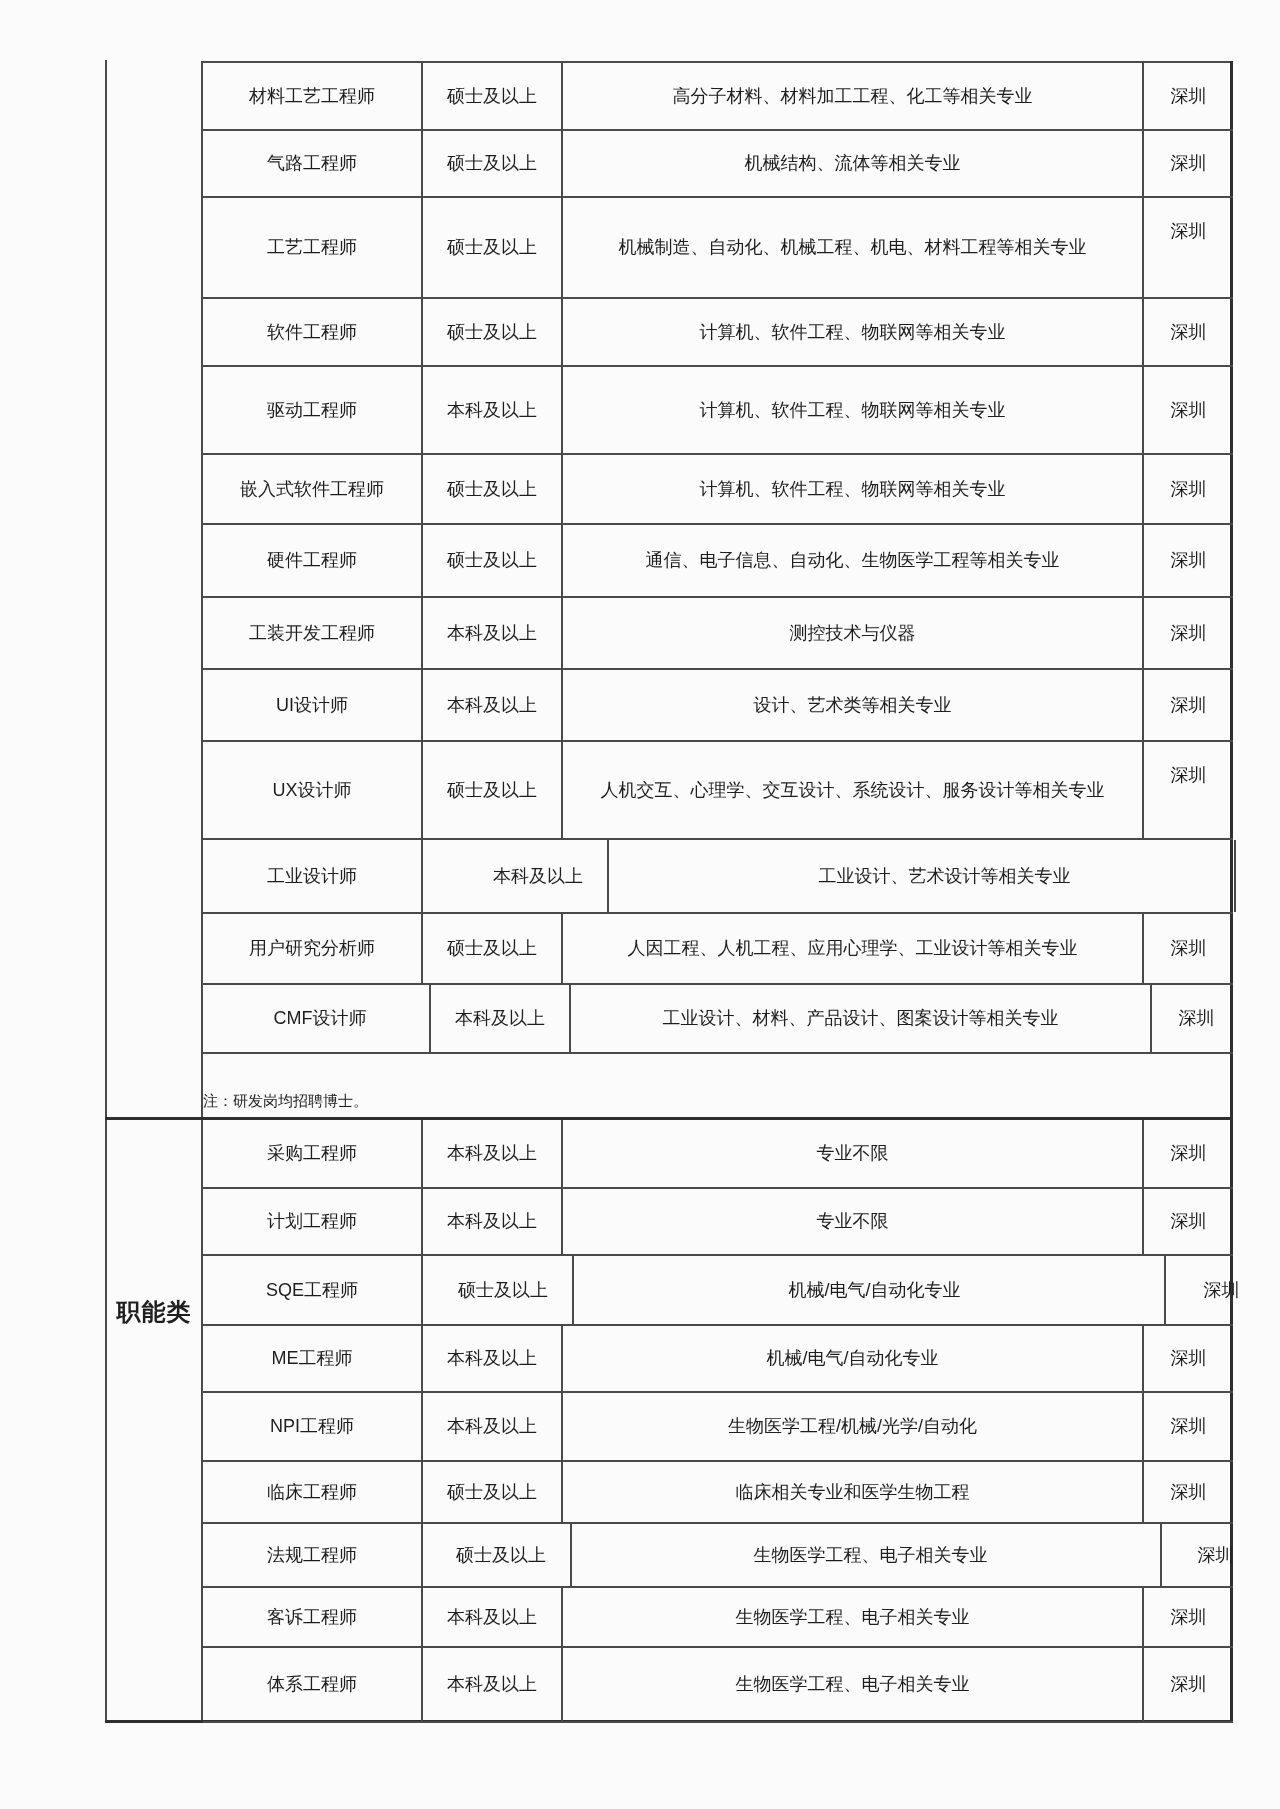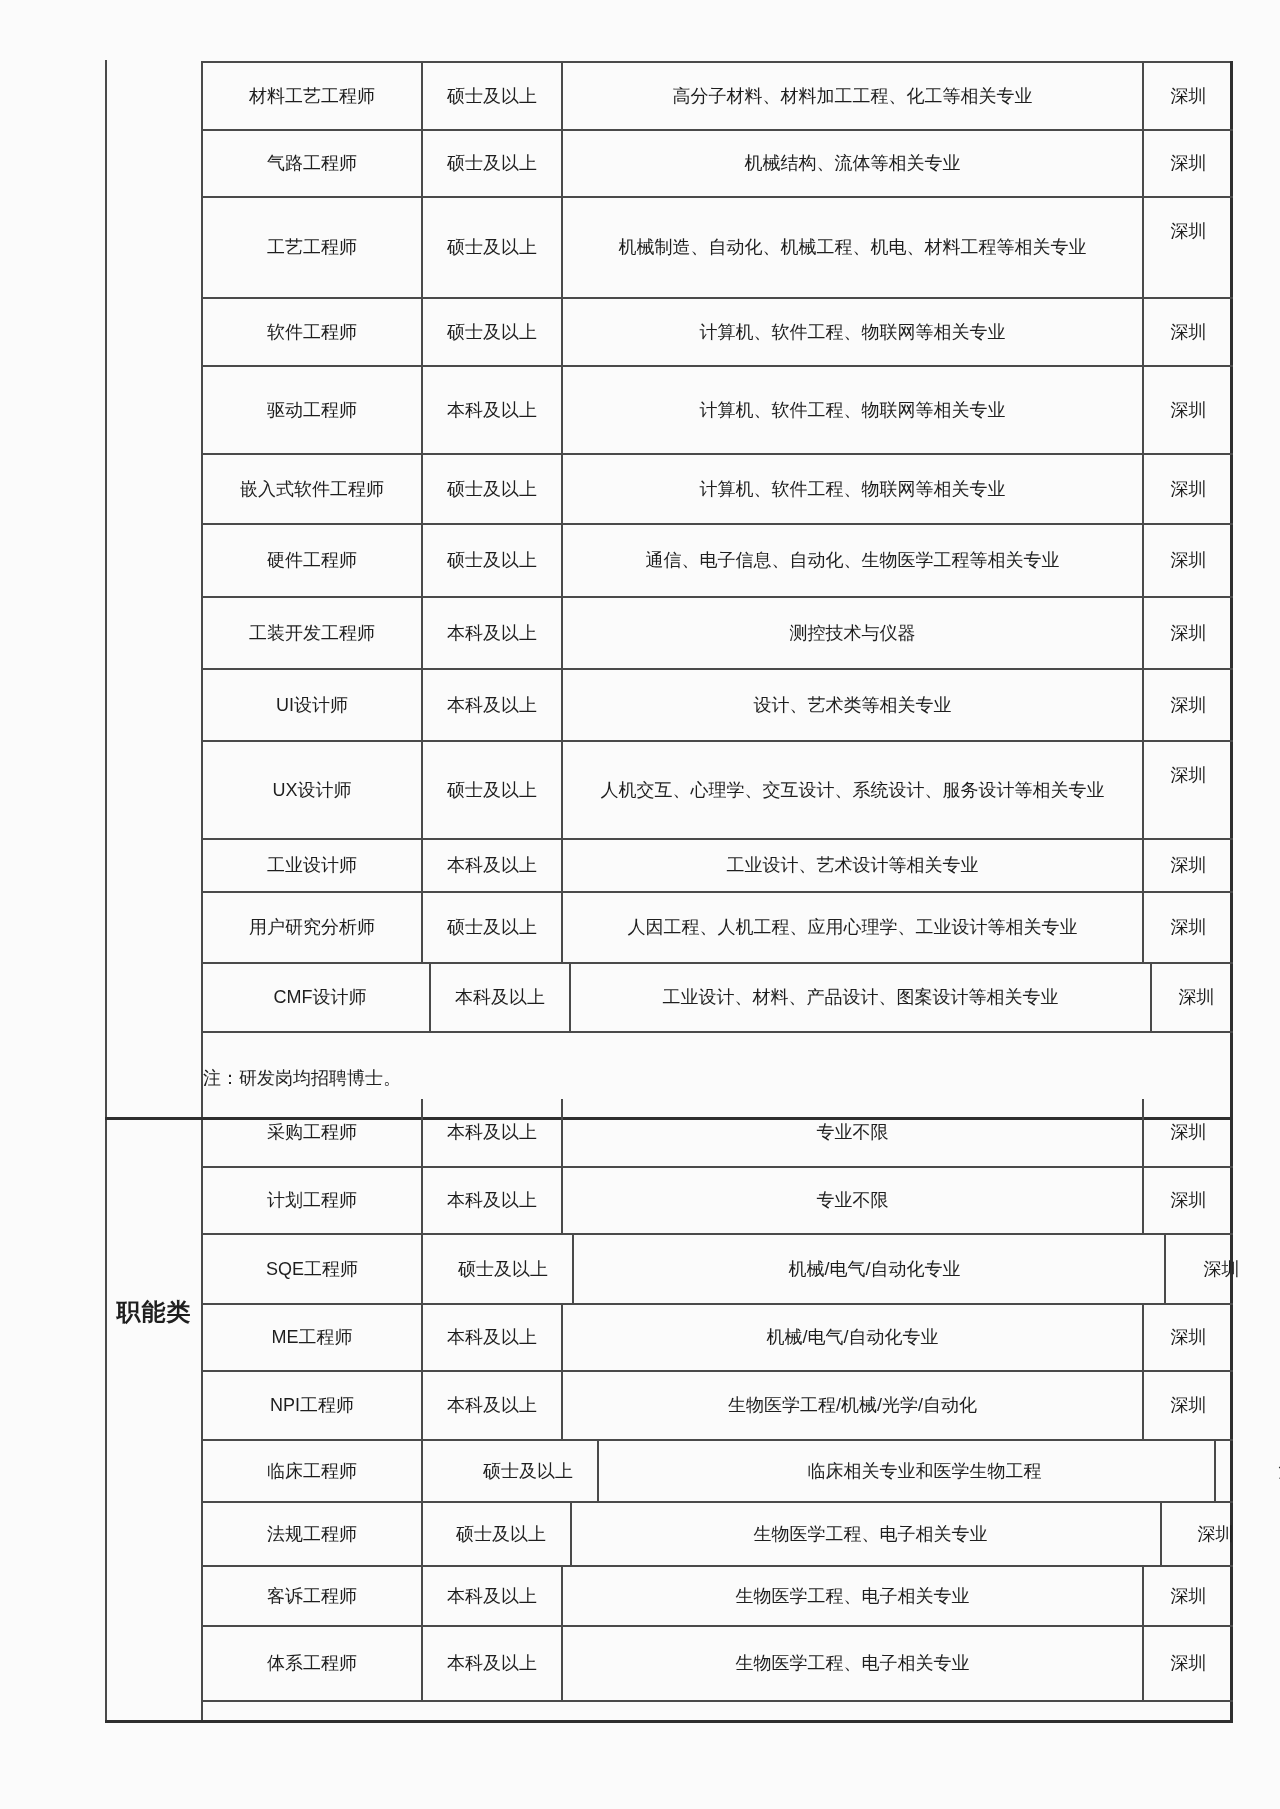--- a/index.html
+++ b/index.html
@@ -58,21 +58,21 @@
   .cell:last-child{border-right:none;}
   .cell.loc-top{align-items:flex-start;padding-top:22px;}
 
   .note-row{
     height:63px;
     border-bottom:none;
     display:flex;
     align-items:flex-end;
   }
   .note-text{
-    font-size:18px;
+    font-size:15px;
     color:var(--text);
     padding:0 0 9px 0;
     line-height:1;
   }
   .divider-spacer{height:3px;}
 </style>
 </head>
 <body>
 
 <div class="sheet">
@@ -140,21 +140,21 @@
           <div class="cell">本科及以上</div>
           <div class="cell">设计、艺术类等相关专业</div>
           <div class="cell">深圳</div>
         </div>
         <div class="row" style="height: 98px;">
           <div class="cell">UX设计师</div>
           <div class="cell">硕士及以上</div>
           <div class="cell">人机交互、心理学、交互设计、系统设计、服务设计等相关专业</div>
           <div class="cell loc-top">深圳</div>
         </div>
-        <div class="row" style="height: 53px;">
+        <div class="row" style="height: 74px; gap: 46px;">
           <div class="cell">工业设计师</div>
           <div class="cell">本科及以上</div>
           <div class="cell">工业设计、艺术设计等相关专业</div>
           <div class="cell">深圳</div>
         </div>
         <div class="row" style="height: 71px;">
           <div class="cell">用户研究分析师</div>
           <div class="cell">硕士及以上</div>
           <div class="cell">人因工程、人机工程、应用心理学、工业设计等相关专业</div>
           <div class="cell">深圳</div>
@@ -197,21 +197,21 @@
           <div class="cell">本科及以上</div>
           <div class="cell">机械/电气/自动化专业</div>
           <div class="cell">深圳</div>
         </div>
         <div class="row" style="height: 69px;">
           <div class="cell">NPI工程师</div>
           <div class="cell">本科及以上</div>
           <div class="cell">生物医学工程/机械/光学/自动化</div>
           <div class="cell">深圳</div>
         </div>
-        <div class="row" style="height: 62px; gap: 36px;">
+        <div class="row" style="height: 62px;">
           <div class="cell">临床工程师</div>
           <div class="cell">硕士及以上</div>
           <div class="cell">临床相关专业和医学生物工程</div>
           <div class="cell">深圳</div>
         </div>
         <div class="row" style="height: 64px; gap: 9px;">
           <div class="cell">法规工程师</div>
           <div class="cell">硕士及以上</div>
           <div class="cell">生物医学工程、电子相关专业</div>
           <div class="cell">深圳</div>

